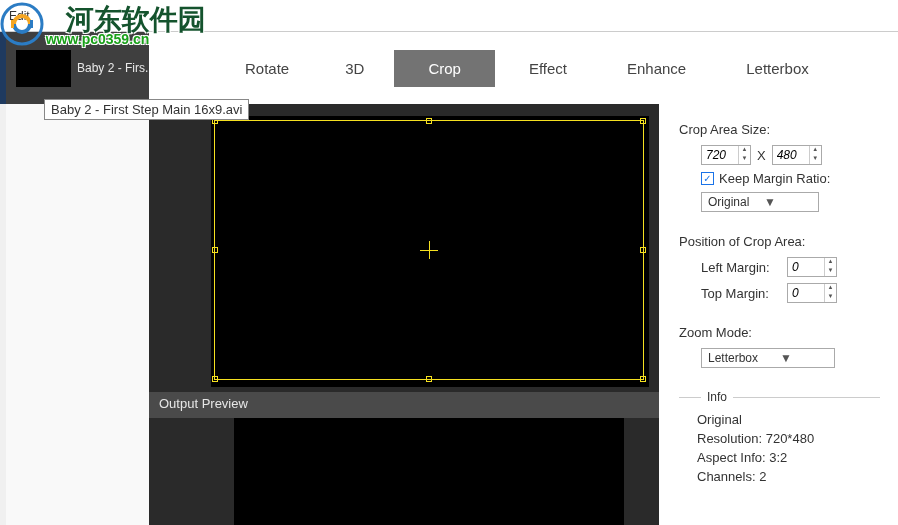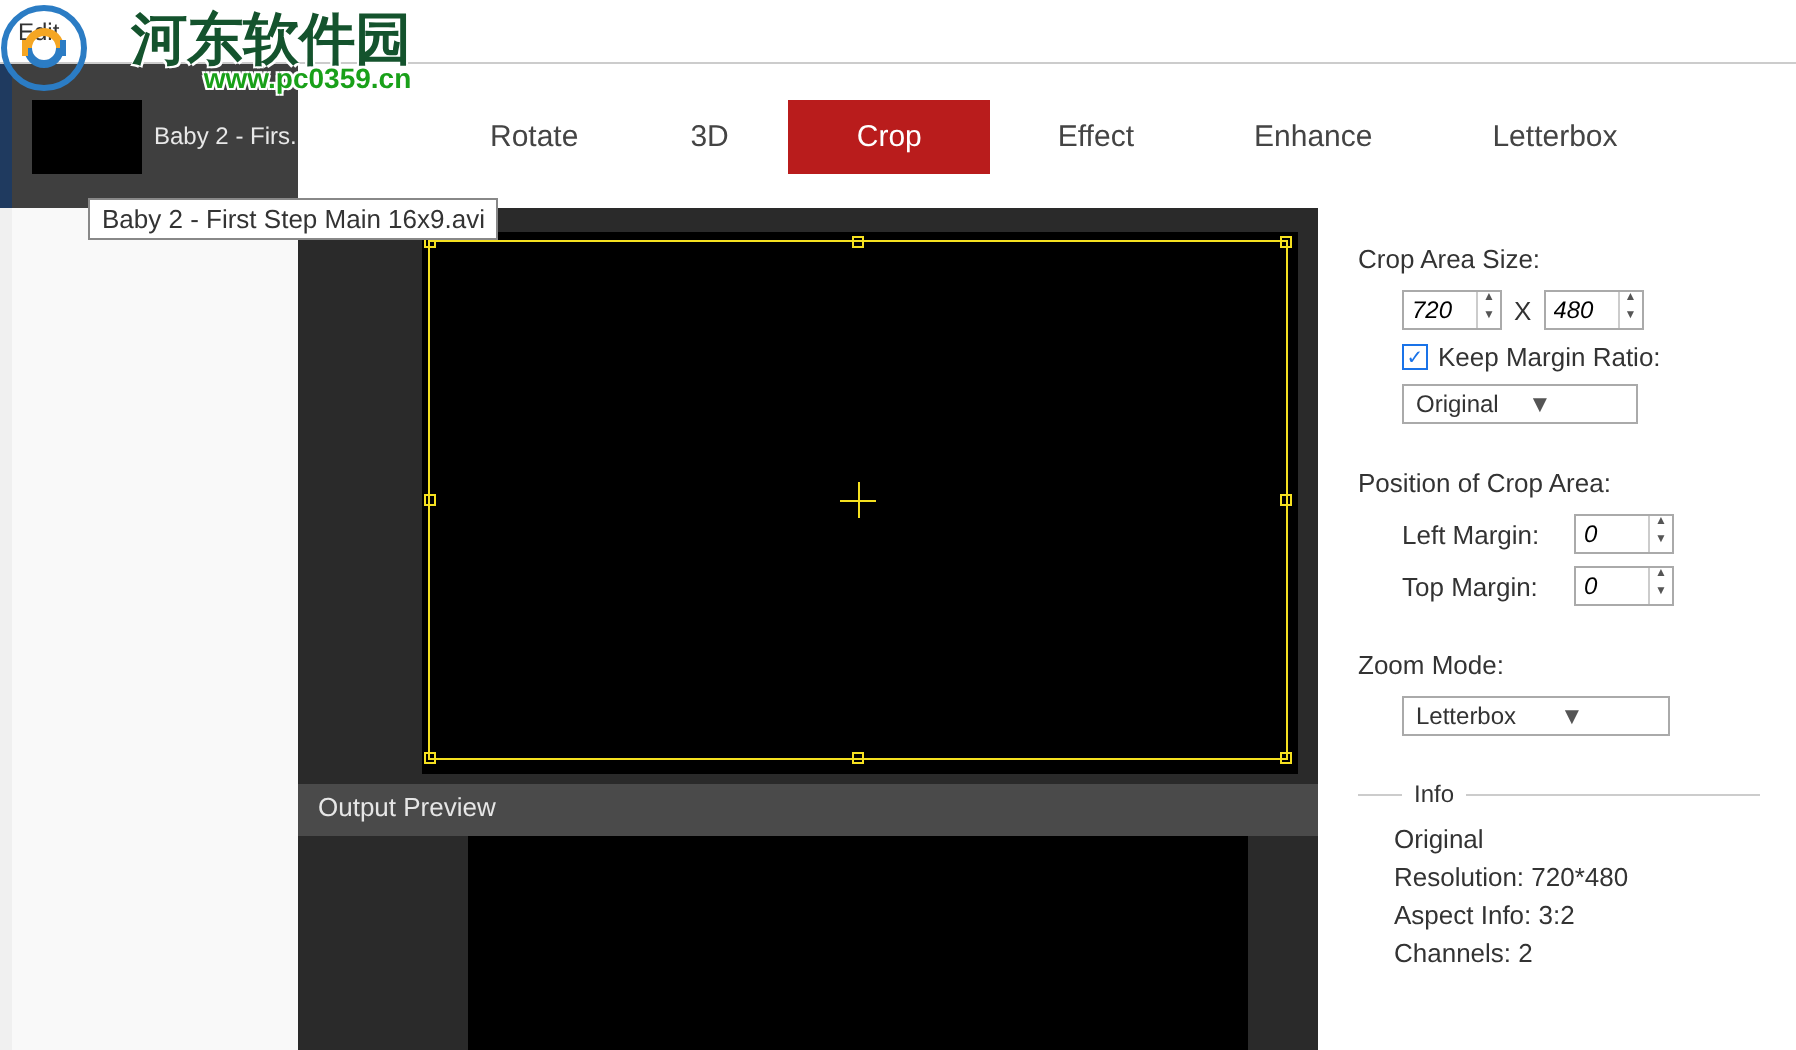--- a/index.html
+++ b/index.html
@@ -53,21 +53,20 @@
       line-height: 1;
       margin-left: 20px;
     }
     .logo-url {
       font-size: 14px;
       font-weight: bold;
       color: #19a019;
       text-shadow: 1px 1px 0 #fff, -1px -1px 0 #fff, 1px -1px 0 #fff, -1px 1px 0 #fff;
       line-height: 1;
       margin-top: -2px;
-      text-align: right;
     }
     .main-container {
       display: flex;
       height: 505px;
     }
     .left-strip {
       width: 6px;
       background: #1f3a5f;
       height: 72px;
     }
@@ -134,21 +133,21 @@
       gap: 8px;
     }
     .tab {
       padding: 10px 26px;
       font-size: 15px;
       color: #444;
       cursor: pointer;
       text-align: center;
     }
     .tab.active {
-      background: #b91c1c;
+      background: #737373;
       color: #fff;
     }
     .tab-3d {
       padding: 10px 22px;
     }
     .tab-crop {
       padding: 10px 34px;
     }
     .editor-row {
       flex: 1;

